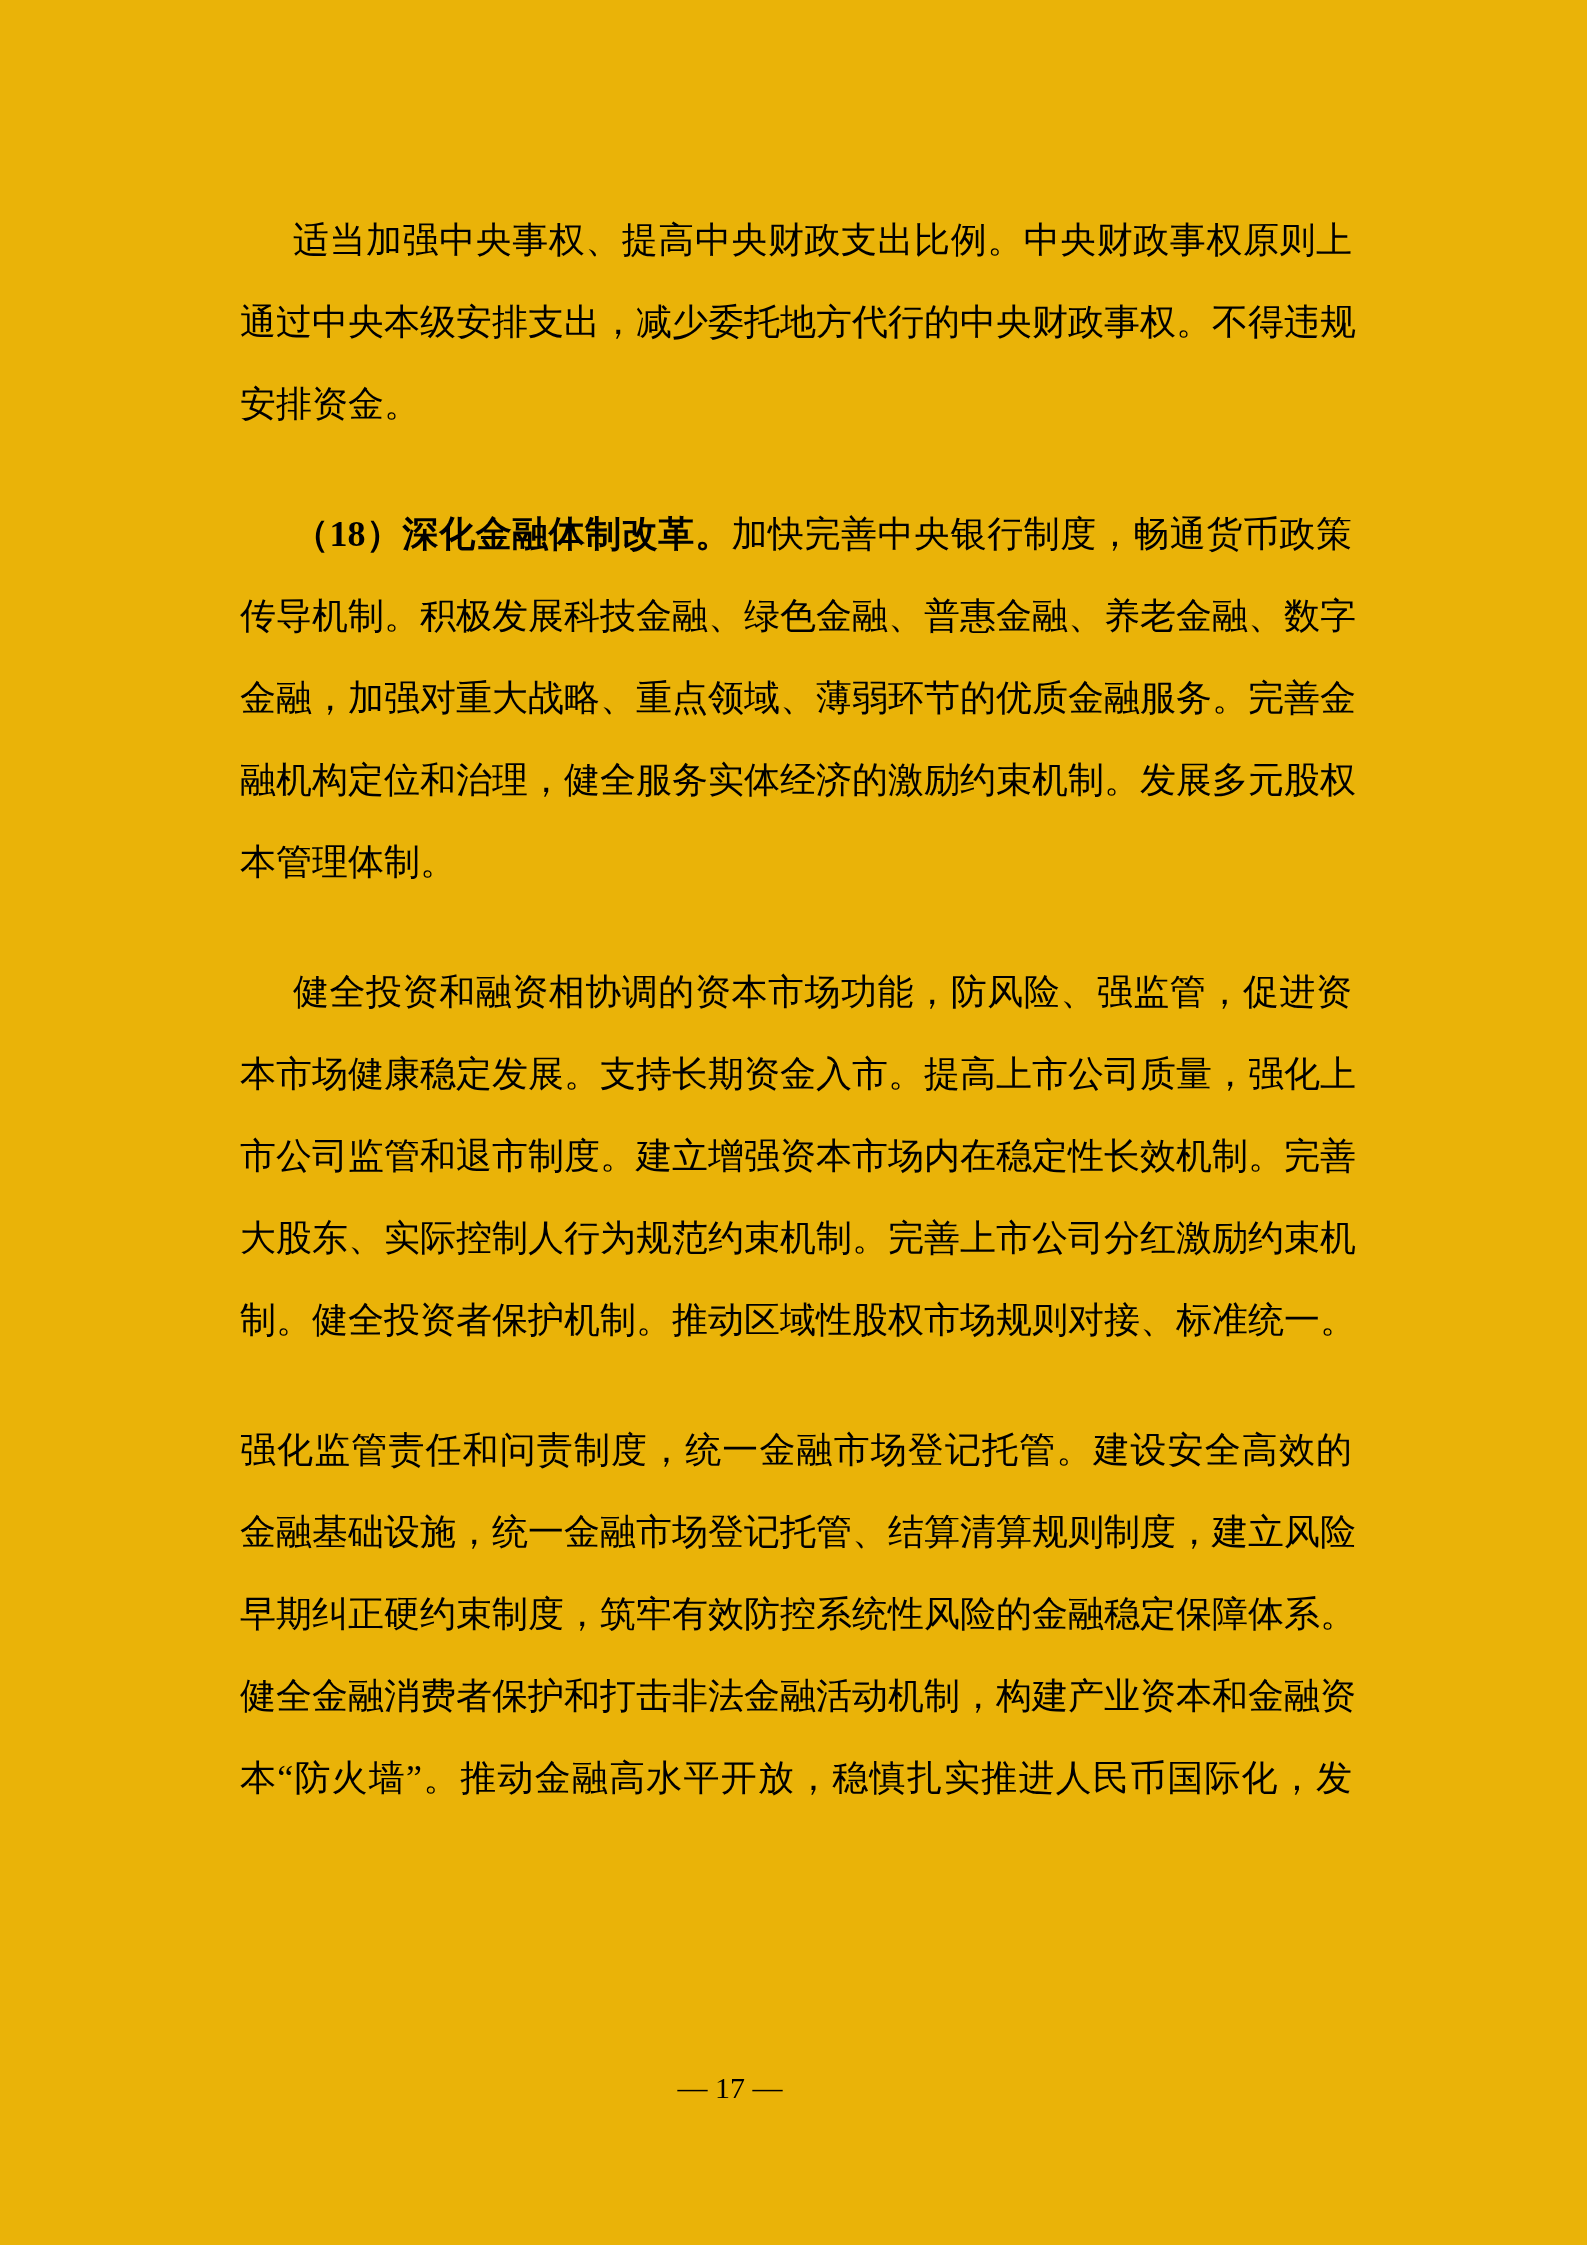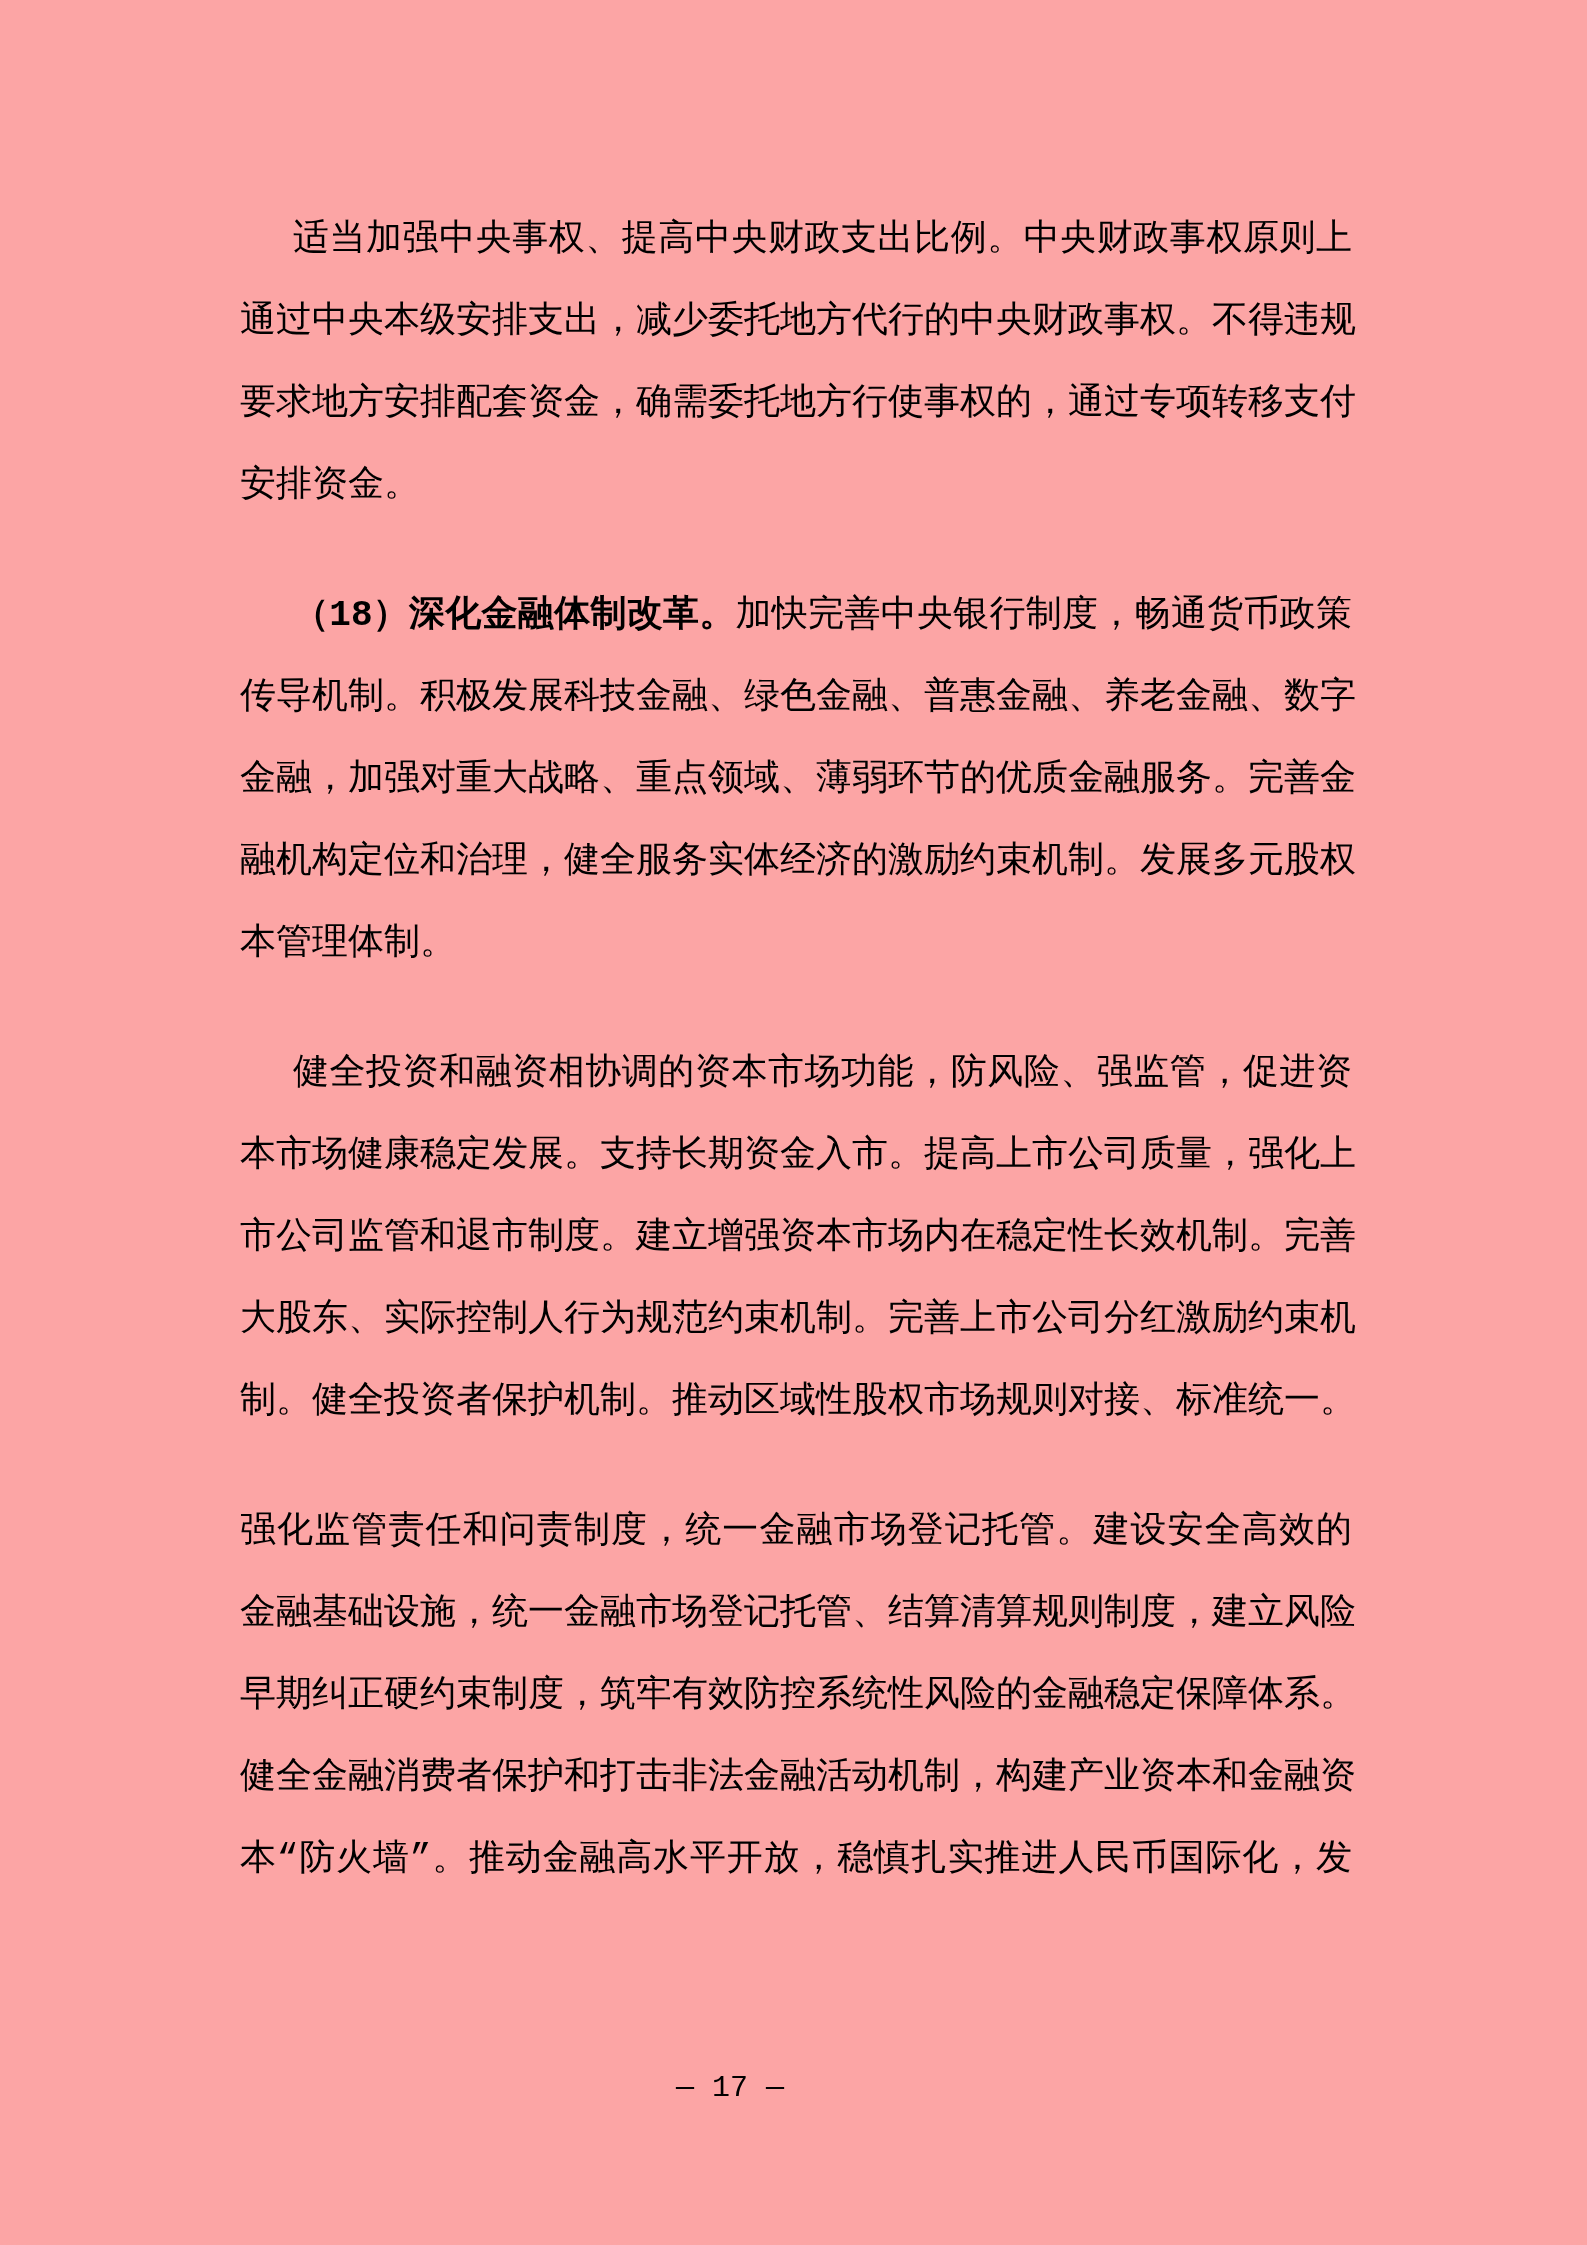--- a/index.html
+++ b/index.html
@@ -4,23 +4,23 @@
 <style>
   html, body {
     margin: 0;
     padding: 0;
     background: #ffffff;
   }
   .page {
     position: relative;
     width: 1587px;
     height: 2245px;
-    background: #fca5a5;
+    background: #eab308;
     overflow: hidden;
-    font-family: Liberation Mono, monospace;
+    font-family: Liberation Serif, serif;
     color: #000000;
   }
   .content {
     position: absolute;
     left: 240px;
     top: 0;
     width: 1112px;
     padding-top: 199px;
   }
   .paragraph {
@@ -59,21 +59,20 @@
 </head>
 <body>
 
 <div class="page">
 
   <div class="content">
 
     <div class="paragraph">
       <div class="text-line first">适当加强中央事权、提高中央财政支出比例。中央财政事权原则上</div>
       <div class="text-line">通过中央本级安排支出，减少委托地方代行的中央财政事权。不得违规</div>
-      <div class="text-line">要求地方安排配套资金，确需委托地方行使事权的，通过专项转移支付</div>
       <div class="text-line para-end">安排资金。</div>
     </div>
 
     <div class="paragraph">
       <div class="text-line first"><span class="lead-bold">（18）深化金融体制改革。</span><span>加快完善中央银行制度，畅通货币政策</span></div>
       <div class="text-line">传导机制。积极发展科技金融、绿色金融、普惠金融、养老金融、数字</div>
       <div class="text-line">金融，加强对重大战略、重点领域、薄弱环节的优质金融服务。完善金</div>
       <div class="text-line">融机构定位和治理，健全服务实体经济的激励约束机制。发展多元股权</div>
       <div class="text-line para-end">本管理体制。</div>
     </div>

